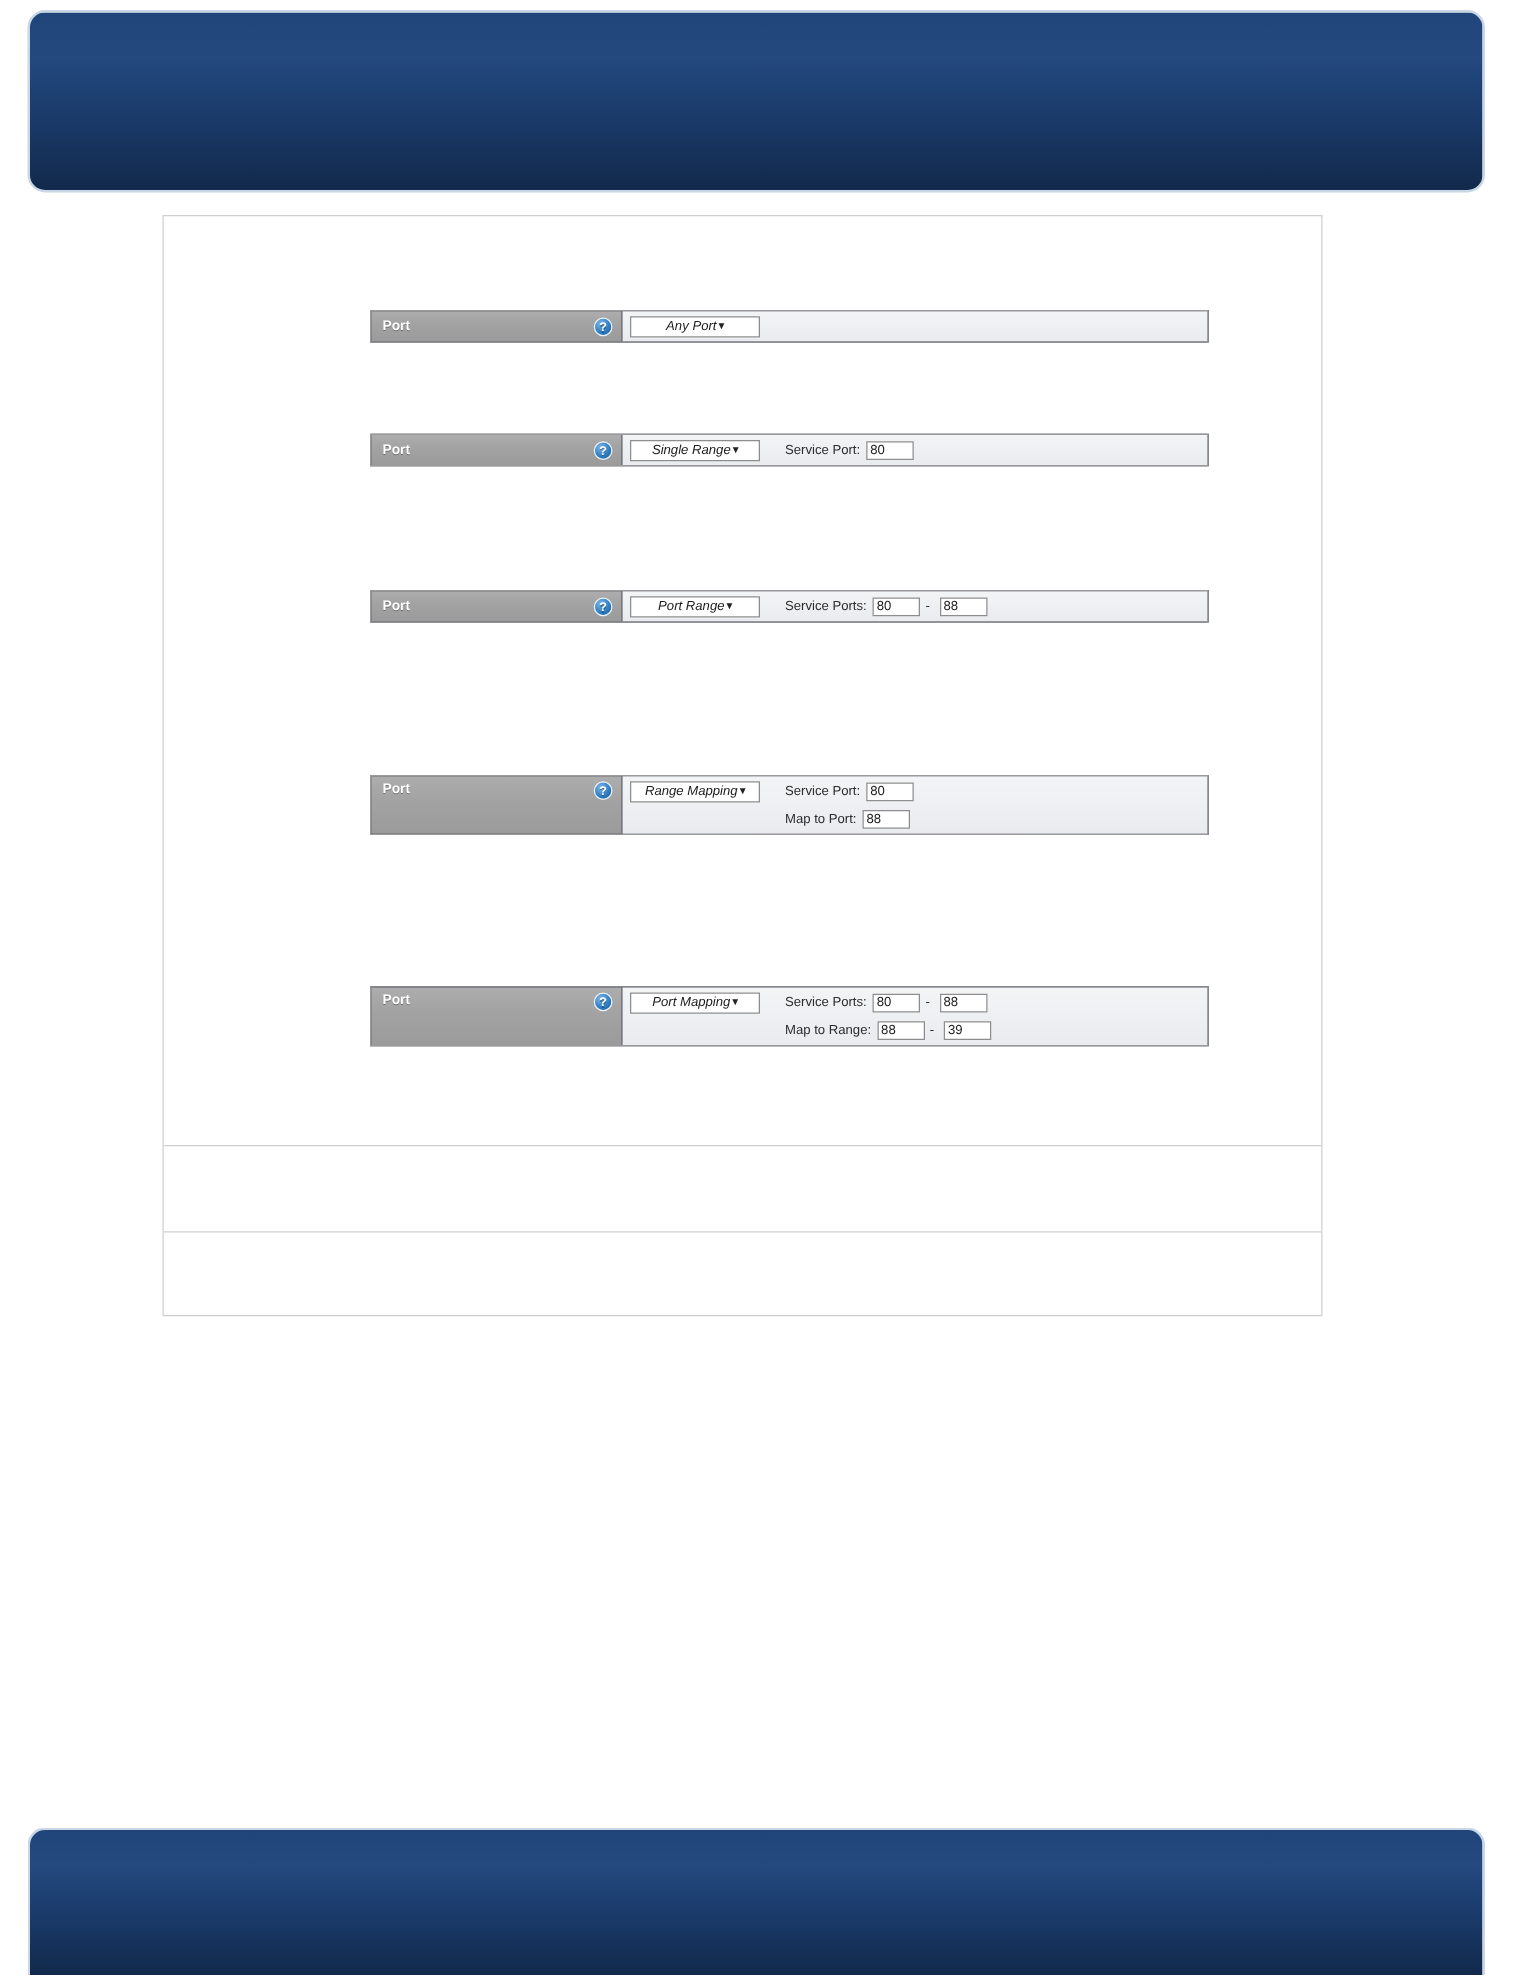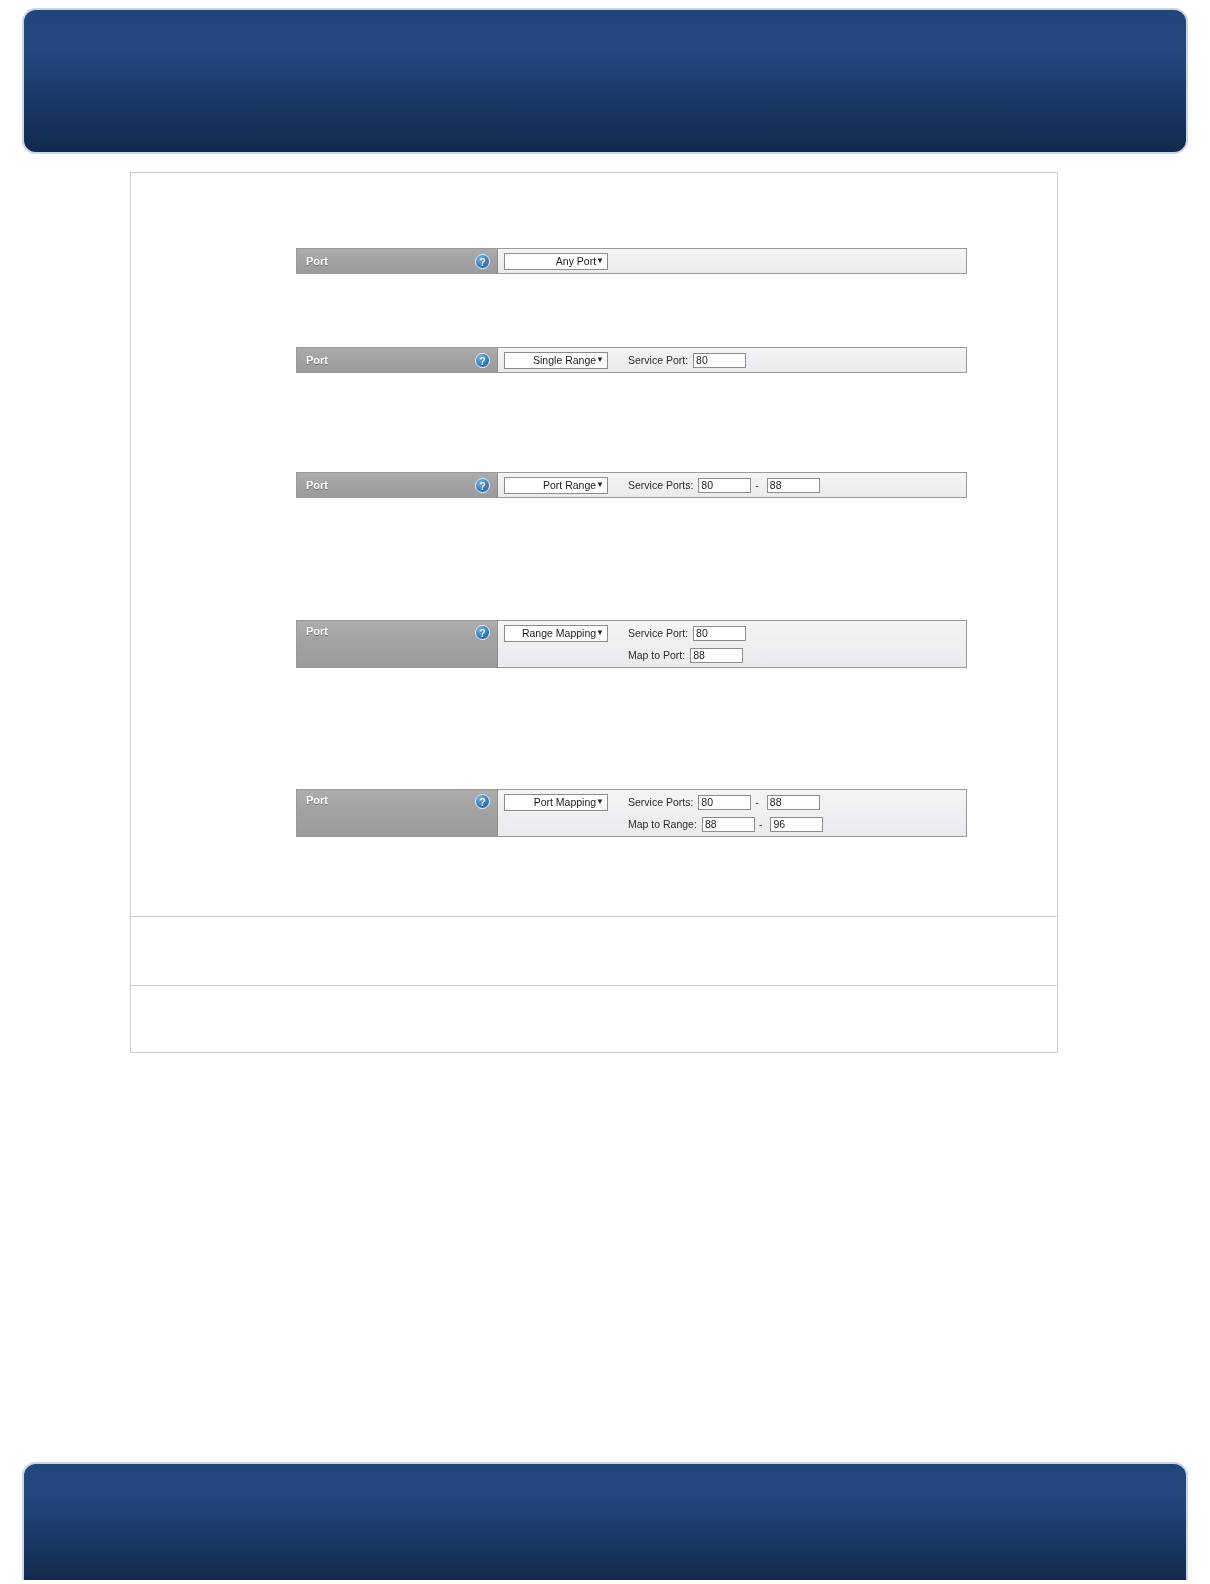--- a/index.html
+++ b/index.html
@@ -115,39 +115,40 @@
   .sel {
     width: 104px;
     height: 17px;
     margin-left: 6px;
     border: 1px solid #8d8d8d;
     background: #ffffff;
     font-size: 10.5px;
     color: #1b1b1b;
     display: flex;
     align-items: center;
-    justify-content: flex-end;
+    justify-content: center;
     padding: 0 3px 0 5px;
     box-sizing: border-box;
     font-family: "Liberation Sans", sans-serif;
+    font-style: italic;
   }
   .sel .caret {
     font-size: 8px;
     color: #222;
     line-height: 1;
   }
   .fld-label {
     font-size: 10.5px;
     color: #2c2c2c;
     margin-left: 20px;
     white-space: nowrap;
     text-align: center;
   }
   .txt {
-    width: 53px;
+    width: 38px;
     height: 15px;
     border: 1px solid #8d8d8d;
     background: #ffffff;
     font-size: 10.5px;
     color: #1b1b1b;
     margin-left: 5px;
     padding: 0 2px;
     box-sizing: border-box;
     line-height: 13px;
     font-family: "Liberation Sans", sans-serif;
@@ -266,18 +267,18 @@
         <span class="fld-label">Service Ports:</span>
         <div class="txt">80</div>
         <span class="dash">-</span>
         <div class="txt">88</div>
       </div>
       <div class="field-line">
         <div class="sel" style="visibility:hidden"></div>
         <span class="fld-label">Map to Range:</span>
         <div class="txt">88</div>
         <span class="dash">-</span>
-        <div class="txt">96</div>
+        <div class="txt">39</div>
       </div>
     </div>
   </div>
 
 </div>
 
 </body></html>

